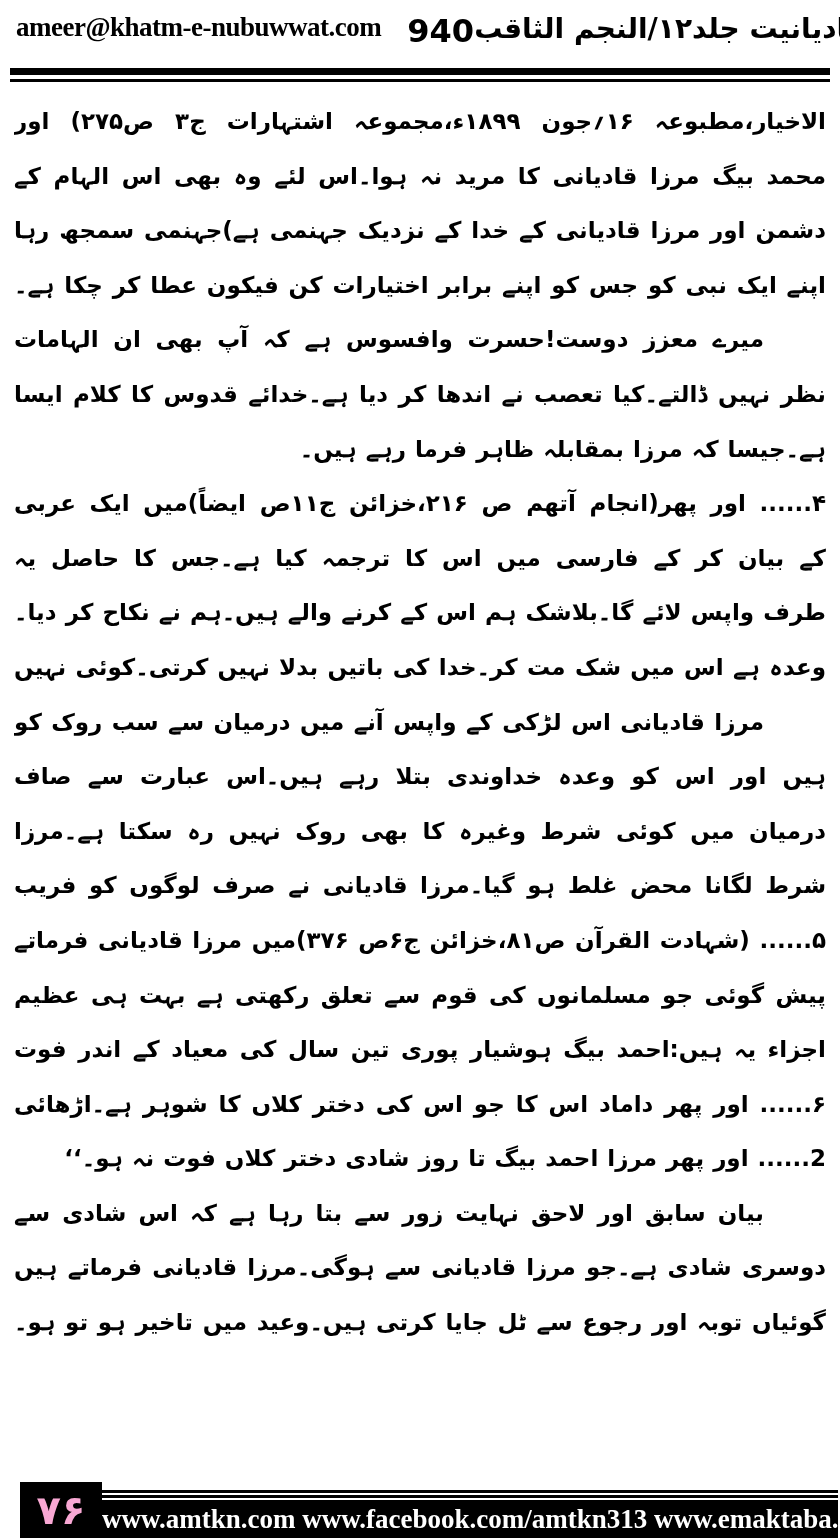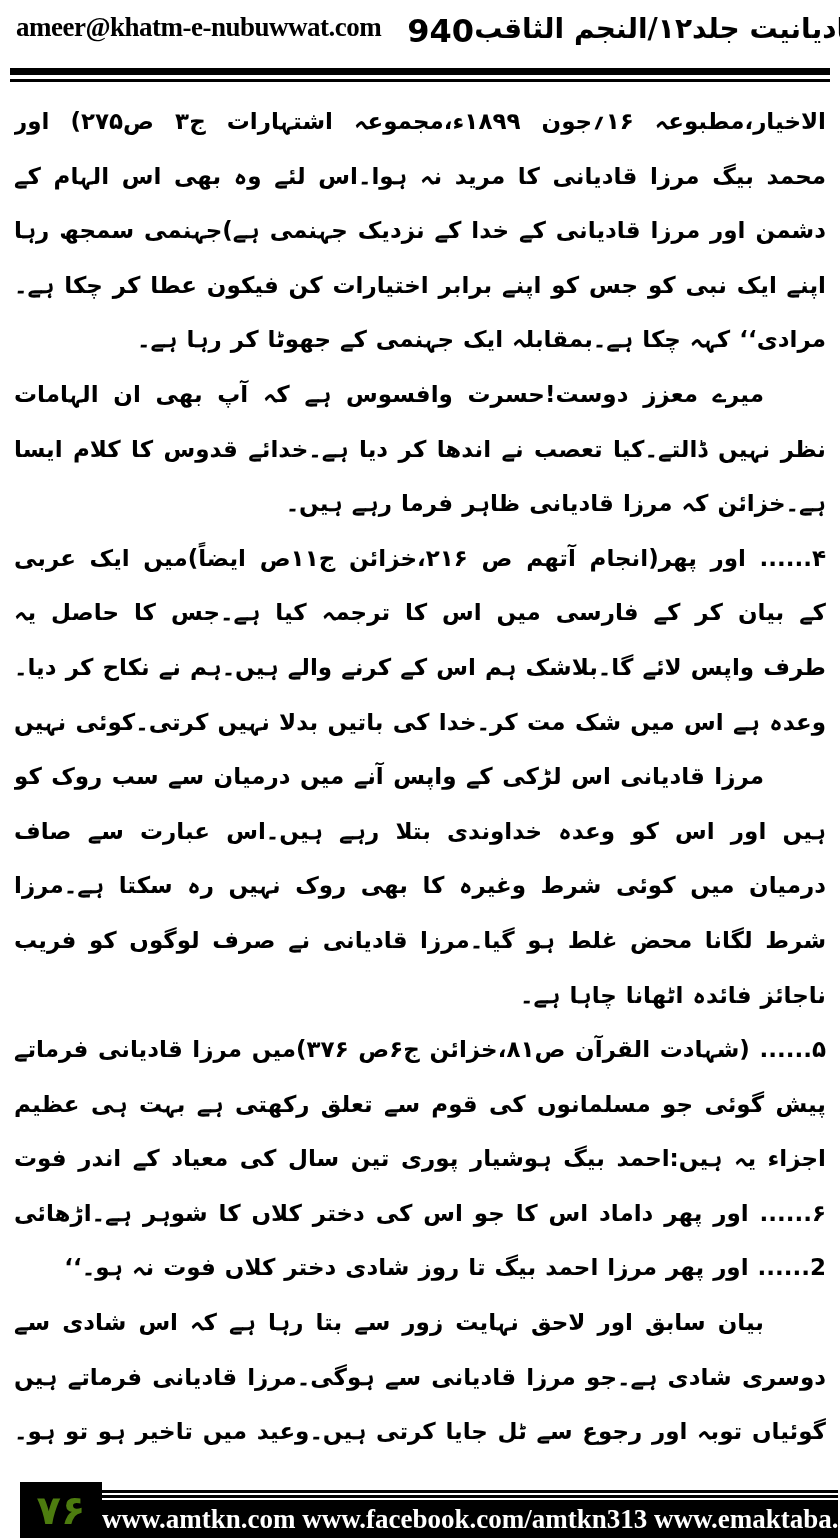--- a/index.html
+++ b/index.html
@@ -68,21 +68,21 @@
   .footer{
     position:absolute;
     left:0;right:0;bottom:0;
     height:58px;
   }
   .footer-pageno{
     position:absolute;
     left:20px;bottom:2px;
     width:82px;height:56px;
     background:#000;
-    color:#4d7c0f;
+    color:#f9a8d4;
     display:flex;
     align-items:center;
     justify-content:center;
     font-size:40px;
     font-weight:bold;
     direction:rtl;
   }
   .footer-bar{
     position:absolute;
     left:102px;right:2px;bottom:2px;
@@ -119,33 +119,31 @@
     <div class="rule-thick"></div>
     <div class="rule-gap"></div>
     <div class="rule-thin"></div>
   </div>
 
   <div class="body-text">
       <div class="line">الاخیار،مطبوعہ ۱۶؍جون ۱۸۹۹ء،مجموعہ اشتہارات ج۳ ص۲۷۵) اور چونکہ محمدی بیگم کا شوہر سلطان</div>
       <div class="line">محمد بیگ مرزا قادیانی کا مرید نہ ہوا۔اس لئے وہ بھی اس الہام کے مطابق مرزا قادیانی کا</div>
       <div class="line">دشمن اور مرزا قادیانی کے خدا کے نزدیک جہنمی ہے)جہنمی سمجھ رہا ہے۔اتنا وعدہ کرنے بھی</div>
       <div class="line">اپنے ایک نبی کو جس کو اپنے برابر اختیارات کن فیکون عطا کر چکا ہے۔جس کو’’اے احمد انت</div>
-      <div class="line end">مرادی‘‘ کہہ چکا ہے۔بمقابلہ ایک جہنمی کے جھوٹا کر رہا ہے۔</div>
       <div class="line indent">میرے معزز دوست!حسرت وافسوس ہے کہ آپ بھی ان الہامات واقوال پر غائر</div>
       <div class="line">نظر نہیں ڈالتے۔کیا تعصب نے اندھا کر دیا ہے۔خدائے قدوس کا کلام ایسا نہیں ہو سکتا</div>
-      <div class="line end">ہے۔خزائن کہ مرزا قادیانی ظاہر فرما رہے ہیں۔</div>
+      <div class="line end">ہے۔جیسا کہ مرزا بمقابلہ ظاہر فرما رہے ہیں۔</div>
       <div class="line">۴...... اور پھر(انجام آتھم ص ۲۱۶،خزائن ج۱۱ص ایضاً)میں ایک عربی الہام مطابق مفہوم نمبر۳</div>
       <div class="line">کے بیان کر کے فارسی میں اس کا ترجمہ کیا ہے۔جس کا حاصل یہ ہے۔’’خدا اس عورت کو میری</div>
       <div class="line">طرف واپس لائے گا۔بلاشک ہم اس کے کرنے والے ہیں۔ہم نے نکاح کر دیا۔یہ خدا کا سچا</div>
       <div class="line">وعدہ ہے اس میں شک مت کر۔خدا کی باتیں بدلا نہیں کرتی۔کوئی نہیں جو اس کو روک سکے۔‘‘</div>
       <div class="line indent">مرزا قادیانی اس لڑکی کے واپس آنے میں درمیان سے سب روک کو اٹھا رہے</div>
       <div class="line">ہیں اور اس کو وعدہ خداوندی بتلا رہے ہیں۔اس عبارت سے صاف سمجھ میں آرہا ہے کہ</div>
       <div class="line">درمیان میں کوئی شرط وغیرہ کا بھی روک نہیں رہ سکتا ہے۔مرزا قادیانی کا یا ان کے متبعین کا</div>
       <div class="line">شرط لگانا محض غلط ہو گیا۔مرزا قادیانی نے صرف لوگوں کو فریب دینے کی نیت سے شرط لگا کر</div>
-      <div class="line end">ناجائز فائدہ اٹھانا چاہا ہے۔</div>
       <div class="line">۵...... (شہادت القرآن ص۸۱،خزائن ج۶ص ۳۷۶)میں مرزا قادیانی فرماتے ہیں:’’وہ</div>
       <div class="line">پیش گوئی جو مسلمانوں کی قوم سے تعلق رکھتی ہے بہت ہی عظیم الشان ہے۔کیونکہ اس کے</div>
       <div class="line end">اجزاء یہ ہیں:احمد بیگ ہوشیار پوری تین سال کی معیاد کے اندر فوت ہو۔</div>
       <div class="line">۶...... اور پھر داماد اس کا جو اس کی دختر کلاں کا شوہر ہے۔اڑھائی سال کے اندر فوت ہو۔</div>
       <div class="line end">2...... اور پھر مرزا احمد بیگ تا روز شادی دختر کلاں فوت نہ ہو۔‘‘</div>
       <div class="line indent">بیان سابق اور لاحق نہایت زور سے بتا رہا ہے کہ اس شادی سے مراد اس کی</div>
       <div class="line">دوسری شادی ہے۔جو مرزا قادیانی سے ہوگی۔مرزا قادیانی فرماتے ہیں کہ وعید کی پیشین</div>
       <div class="line">گوئیاں توبہ اور رجوع سے ٹل جایا کرتی ہیں۔وعید میں تاخیر ہو تو ہو۔مگر تقدیم نہیں ہو سکتی</div>
     </div>
 

